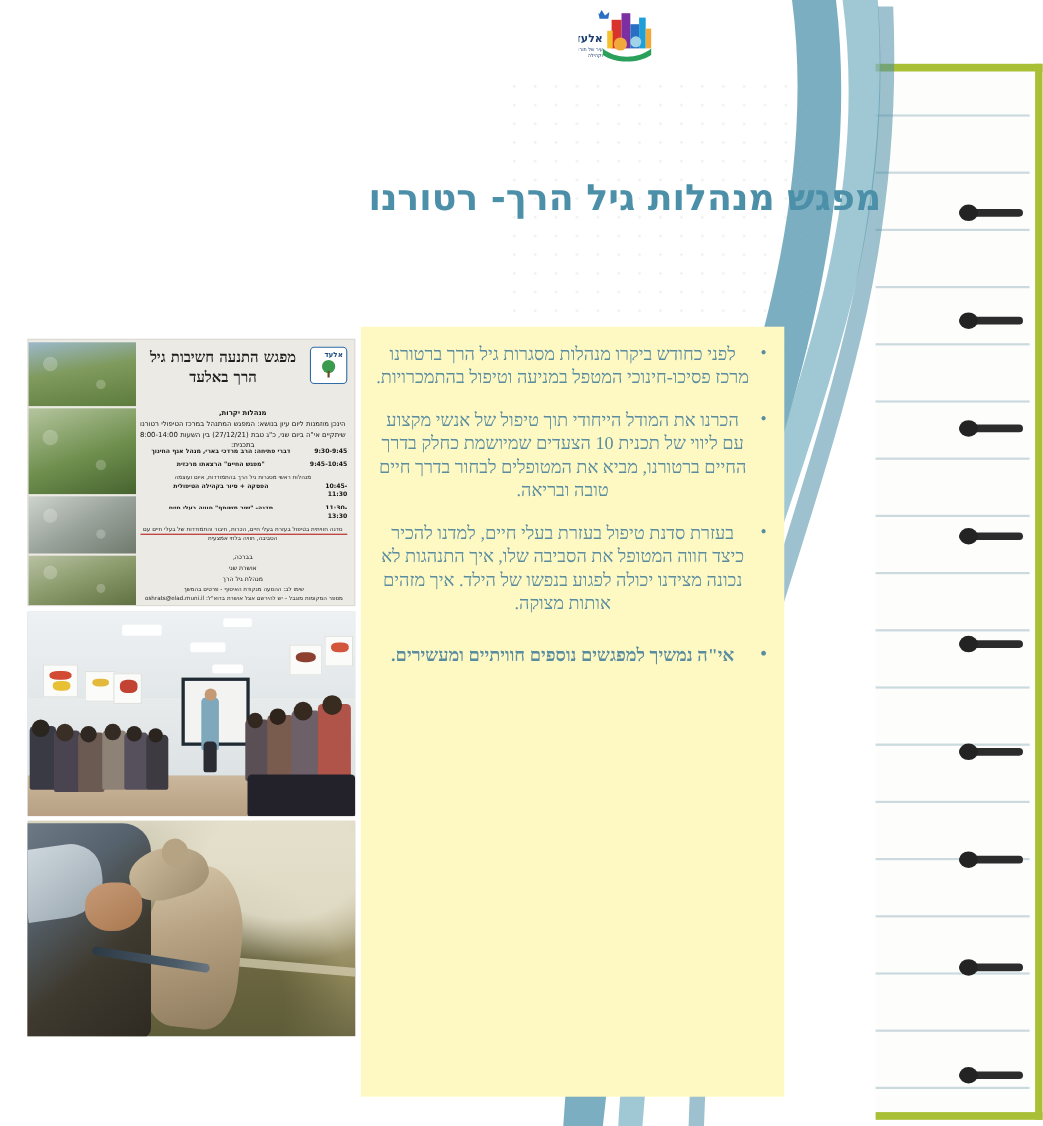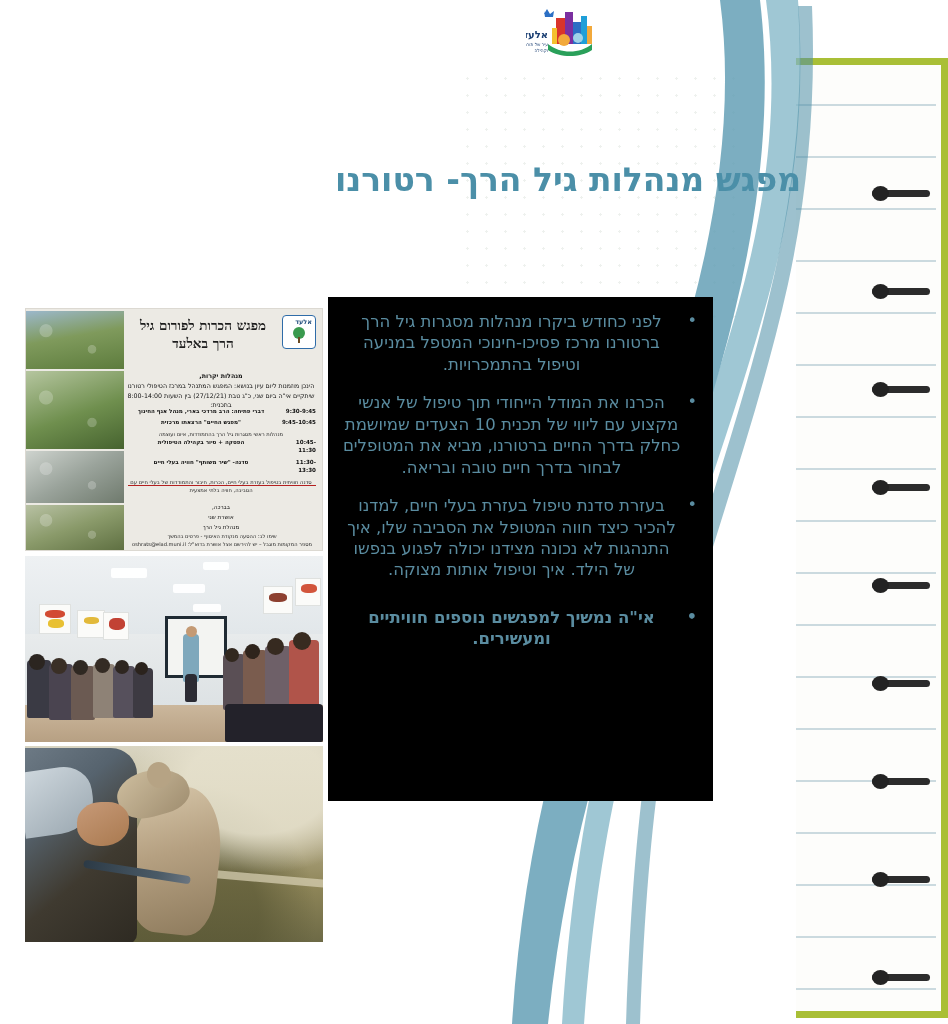--- a/index.html
+++ b/index.html
@@ -130,25 +130,26 @@
     direction: rtl;
     z-index: 7;
   }
 
   
   .content-panel {
     position: absolute;
     top: 297px;
     right: 235px;
     width: 385px;
-    height: 504px;
-    background: #000000;
+    height: 700px;
+    background: #fef9c3;
     z-index: 7;
     padding: 14px 12px 10px 10px;
     direction: rtl;
+    font-family: Liberation Serif, serif;
   }
 
   ul.bullets {
     list-style: none;
     margin: 0; padding: 0;
   }
   ul.bullets > li {
     position: relative;
     color: #5a8ca0;
     font-size: 16.5px;
@@ -485,21 +486,21 @@
       <text x="22" y="46" font-size="4.4" fill="#1b3f73" font-family="DejaVu Sans, sans-serif" direction="rtl">וקהילה</text>
     </svg>
   </div>
 
   <div class="slide-title">מפגש מנהלות גיל הרך- רטורנו</div>
 
   <div class="content-panel">
     <ul class="bullets" id="bulletList">
         <li>לפני כחודש ביקרו מנהלות מסגרות גיל הרך ברטורנו  מרכז פסיכו-חינוכי המטפל במניעה  וטיפול בהתמכרויות.</li>
         <li>הכרנו את המודל הייחודי תוך טיפול של אנשי מקצוע עם ליווי של תכנית 10 הצעדים שמיושמת כחלק בדרך החיים ברטורנו, מביא את המטופלים לבחור בדרך חיים טובה ובריאה.</li>
-        <li>בעזרת סדנת טיפול בעזרת בעלי חיים, למדנו להכיר כיצד חווה המטופל את הסביבה שלו, איך התנהגות לא נכונה מצידנו יכולה לפגוע בנפשו של הילד. איך וטיפול אותות מצוקה.</li>
+        <li>בעזרת סדנת טיפול בעזרת בעלי חיים, למדנו להכיר כיצד חווה המטופל את הסביבה שלו, איך התנהגות לא נכונה מצידנו יכולה לפגוע בנפשו של הילד. איך מזהים אותות מצוקה.</li>
         <li class="strong-item">אי"ה נמשיך למפגשים נוספים חוויתיים ומעשירים.</li>
       </ul>
   </div>
 
   <div class="poster">
     <div class="poster-photos">
       <div class="pp pp1">
           <span class="pp-ov"></span>
         </div>
       <div class="pp pp2">
@@ -513,21 +514,21 @@
         </div>
     </div>
     <div class="poster-body">
       <div class="poster-crest">
         <span class="crest-word">אלעד</span>
         <svg class="crest-tree" viewBox="0 0 20 20">
           <circle cx="10" cy="8" r="6" fill="#3a9a4e"></circle>
           <rect x="9" y="12" width="2" height="6" fill="#6b4a22"></rect>
         </svg>
       </div>
-      <div class="poster-title">מפגש הכרות לפורום גיל הרך באלעד</div>
+      <div class="poster-title">מפגש התנעה חשיבות גיל הרך באלעד</div>
       <div class="poster-sub">
         <span class="ps-bold">מנהלות יקרות,</span>
         <span id="subLines"><span style="display: block;">הינכן מוזמנות ליום עיון בנושא: המפגש המתנהל במרכז הטיפולי רטורנו</span><span style="display: block;">שיתקיים אי"ה ביום שני, כ"ג טבת (27/12/21) בין השעות 8:00-14:00</span><span style="display: block;">בתכנית:</span></span>
       </div>
       <div class="poster-sched" id="schedList">
           <div>
             <div class="sched-row">
               <span class="sched-time">9:30-9:45</span>
               <span class="sched-desc"><span class="sd-b">דברי פתיחה: הרב מרדכי בארי, מנהל אגף החינוך</span></span>
             </div>

